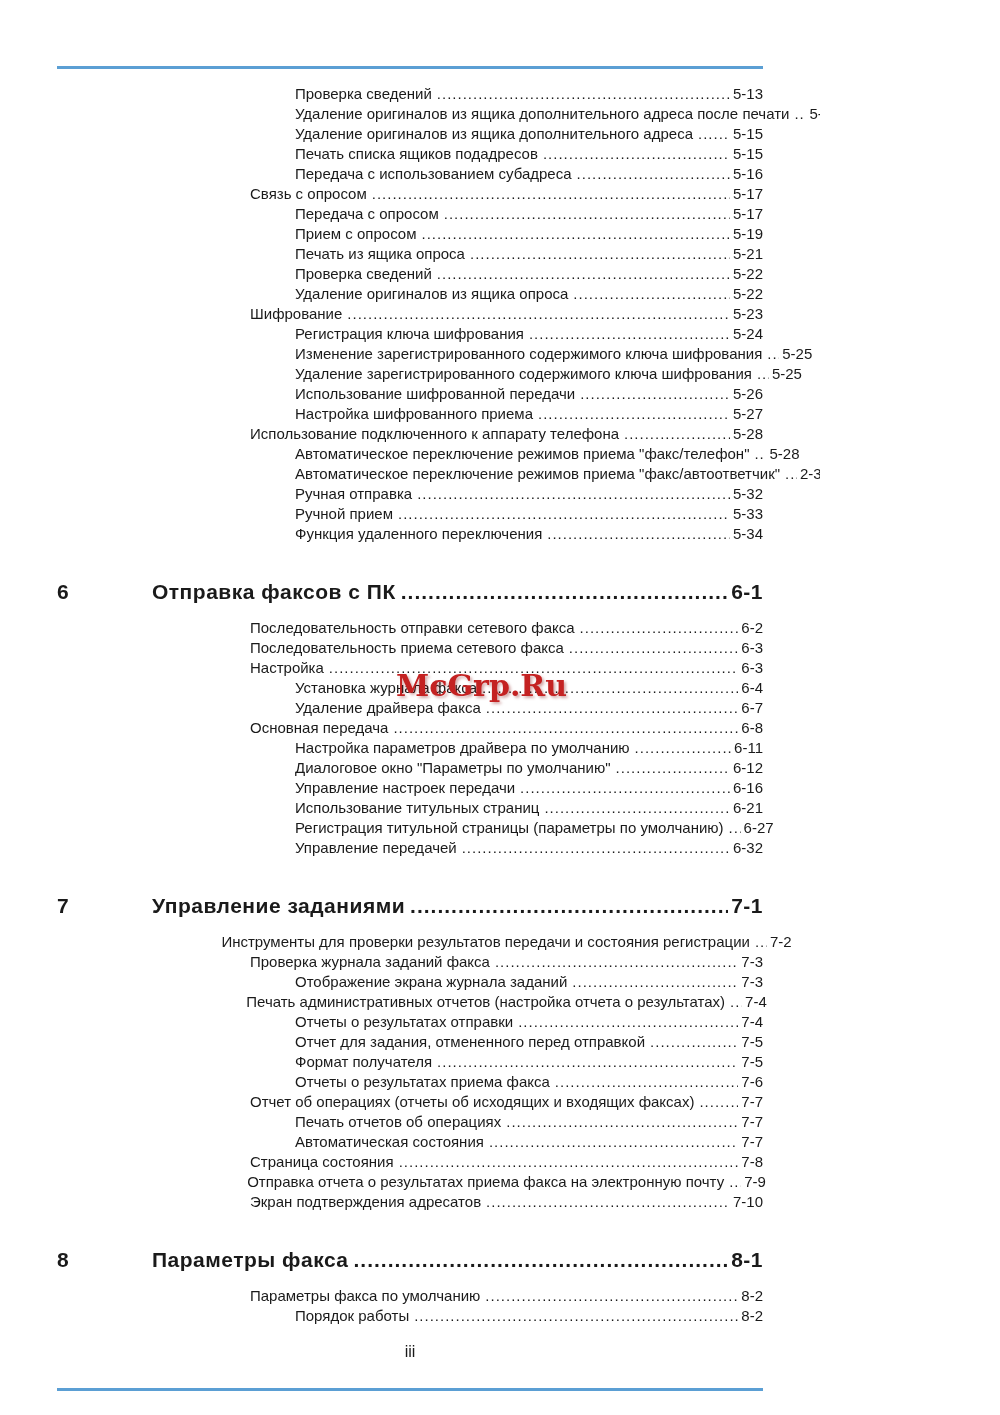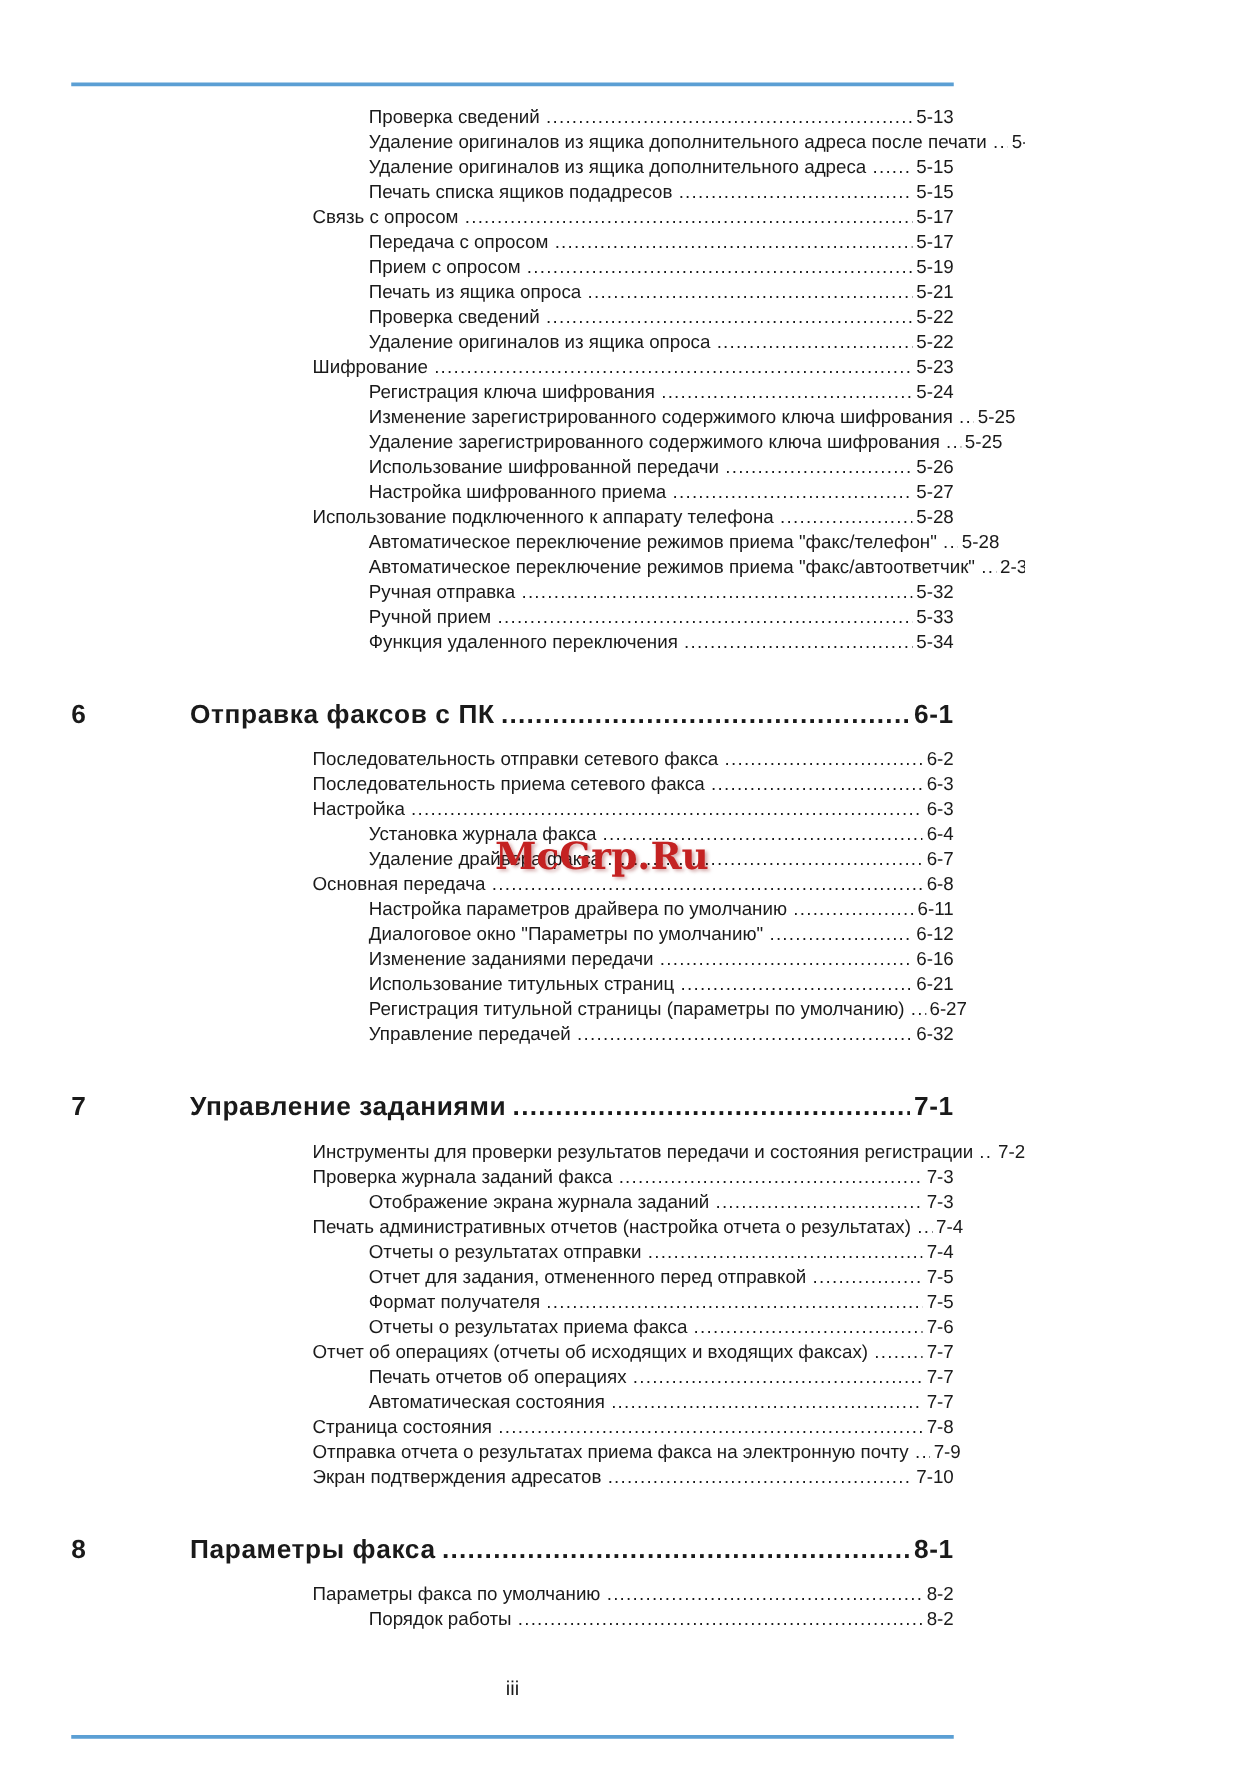--- a/index.html
+++ b/index.html
@@ -34,21 +34,21 @@
   }
 
   
   .entry-row {
     display: flex;
     align-items: baseline;
     font-size: 15px;
     line-height: 20px;
     white-space: nowrap;
   }
-  .indent-1 { padding-left: 193px; }
+  .indent-1 { padding-left: 193px; justify-content: center; }
   .indent-2 { padding-left: 238px; }
   .entry-label { white-space: nowrap; }
   .leader {
     flex: 1 1 auto;
     overflow: hidden;
     margin: 0 3px 0 5px;
     min-width: 12px;
   }
   .leader::after {
     content: "......................................................................................................................................................................................................";
@@ -125,20 +125,25 @@
       <div class="entry-row indent-2">
         <span class="entry-label">Удаление оригиналов из ящика дополнительного адреса</span>
         <span class="leader"></span>
         <span class="entry-page">5-15</span>
       </div>
       <div class="entry-row indent-2">
         <span class="entry-label">Печать списка ящиков подадресов</span>
         <span class="leader"></span>
         <span class="entry-page">5-15</span>
       </div>
+      <div class="entry-row indent-2">
+        <span class="entry-label">Передача с использованием субадреса</span>
+        <span class="leader"></span>
+        <span class="entry-page">5-16</span>
+      </div>
       <div class="entry-row indent-1">
         <span class="entry-label">Связь с опросом</span>
         <span class="leader"></span>
         <span class="entry-page">5-17</span>
       </div>
       <div class="entry-row indent-2">
         <span class="entry-label">Передача с опросом</span>
         <span class="leader"></span>
         <span class="entry-page">5-17</span>
       </div>
@@ -262,21 +267,21 @@
         <span class="entry-label">Настройка параметров драйвера по умолчанию</span>
         <span class="leader"></span>
         <span class="entry-page">6-11</span>
       </div>
       <div class="entry-row indent-2">
         <span class="entry-label">Диалоговое окно "Параметры по умолчанию"</span>
         <span class="leader"></span>
         <span class="entry-page">6-12</span>
       </div>
       <div class="entry-row indent-2">
-        <span class="entry-label">Изменение заданиями передачи</span>
+        <span class="entry-label">Управление настроек передачи</span>
         <span class="leader"></span>
         <span class="entry-page">6-16</span>
       </div>
       <div class="entry-row indent-2">
         <span class="entry-label">Использование титульных страниц</span>
         <span class="leader"></span>
         <span class="entry-page">6-21</span>
       </div>
       <div class="entry-row indent-2">
         <span class="entry-label">Регистрация титульной страницы (параметры по умолчанию)</span>

